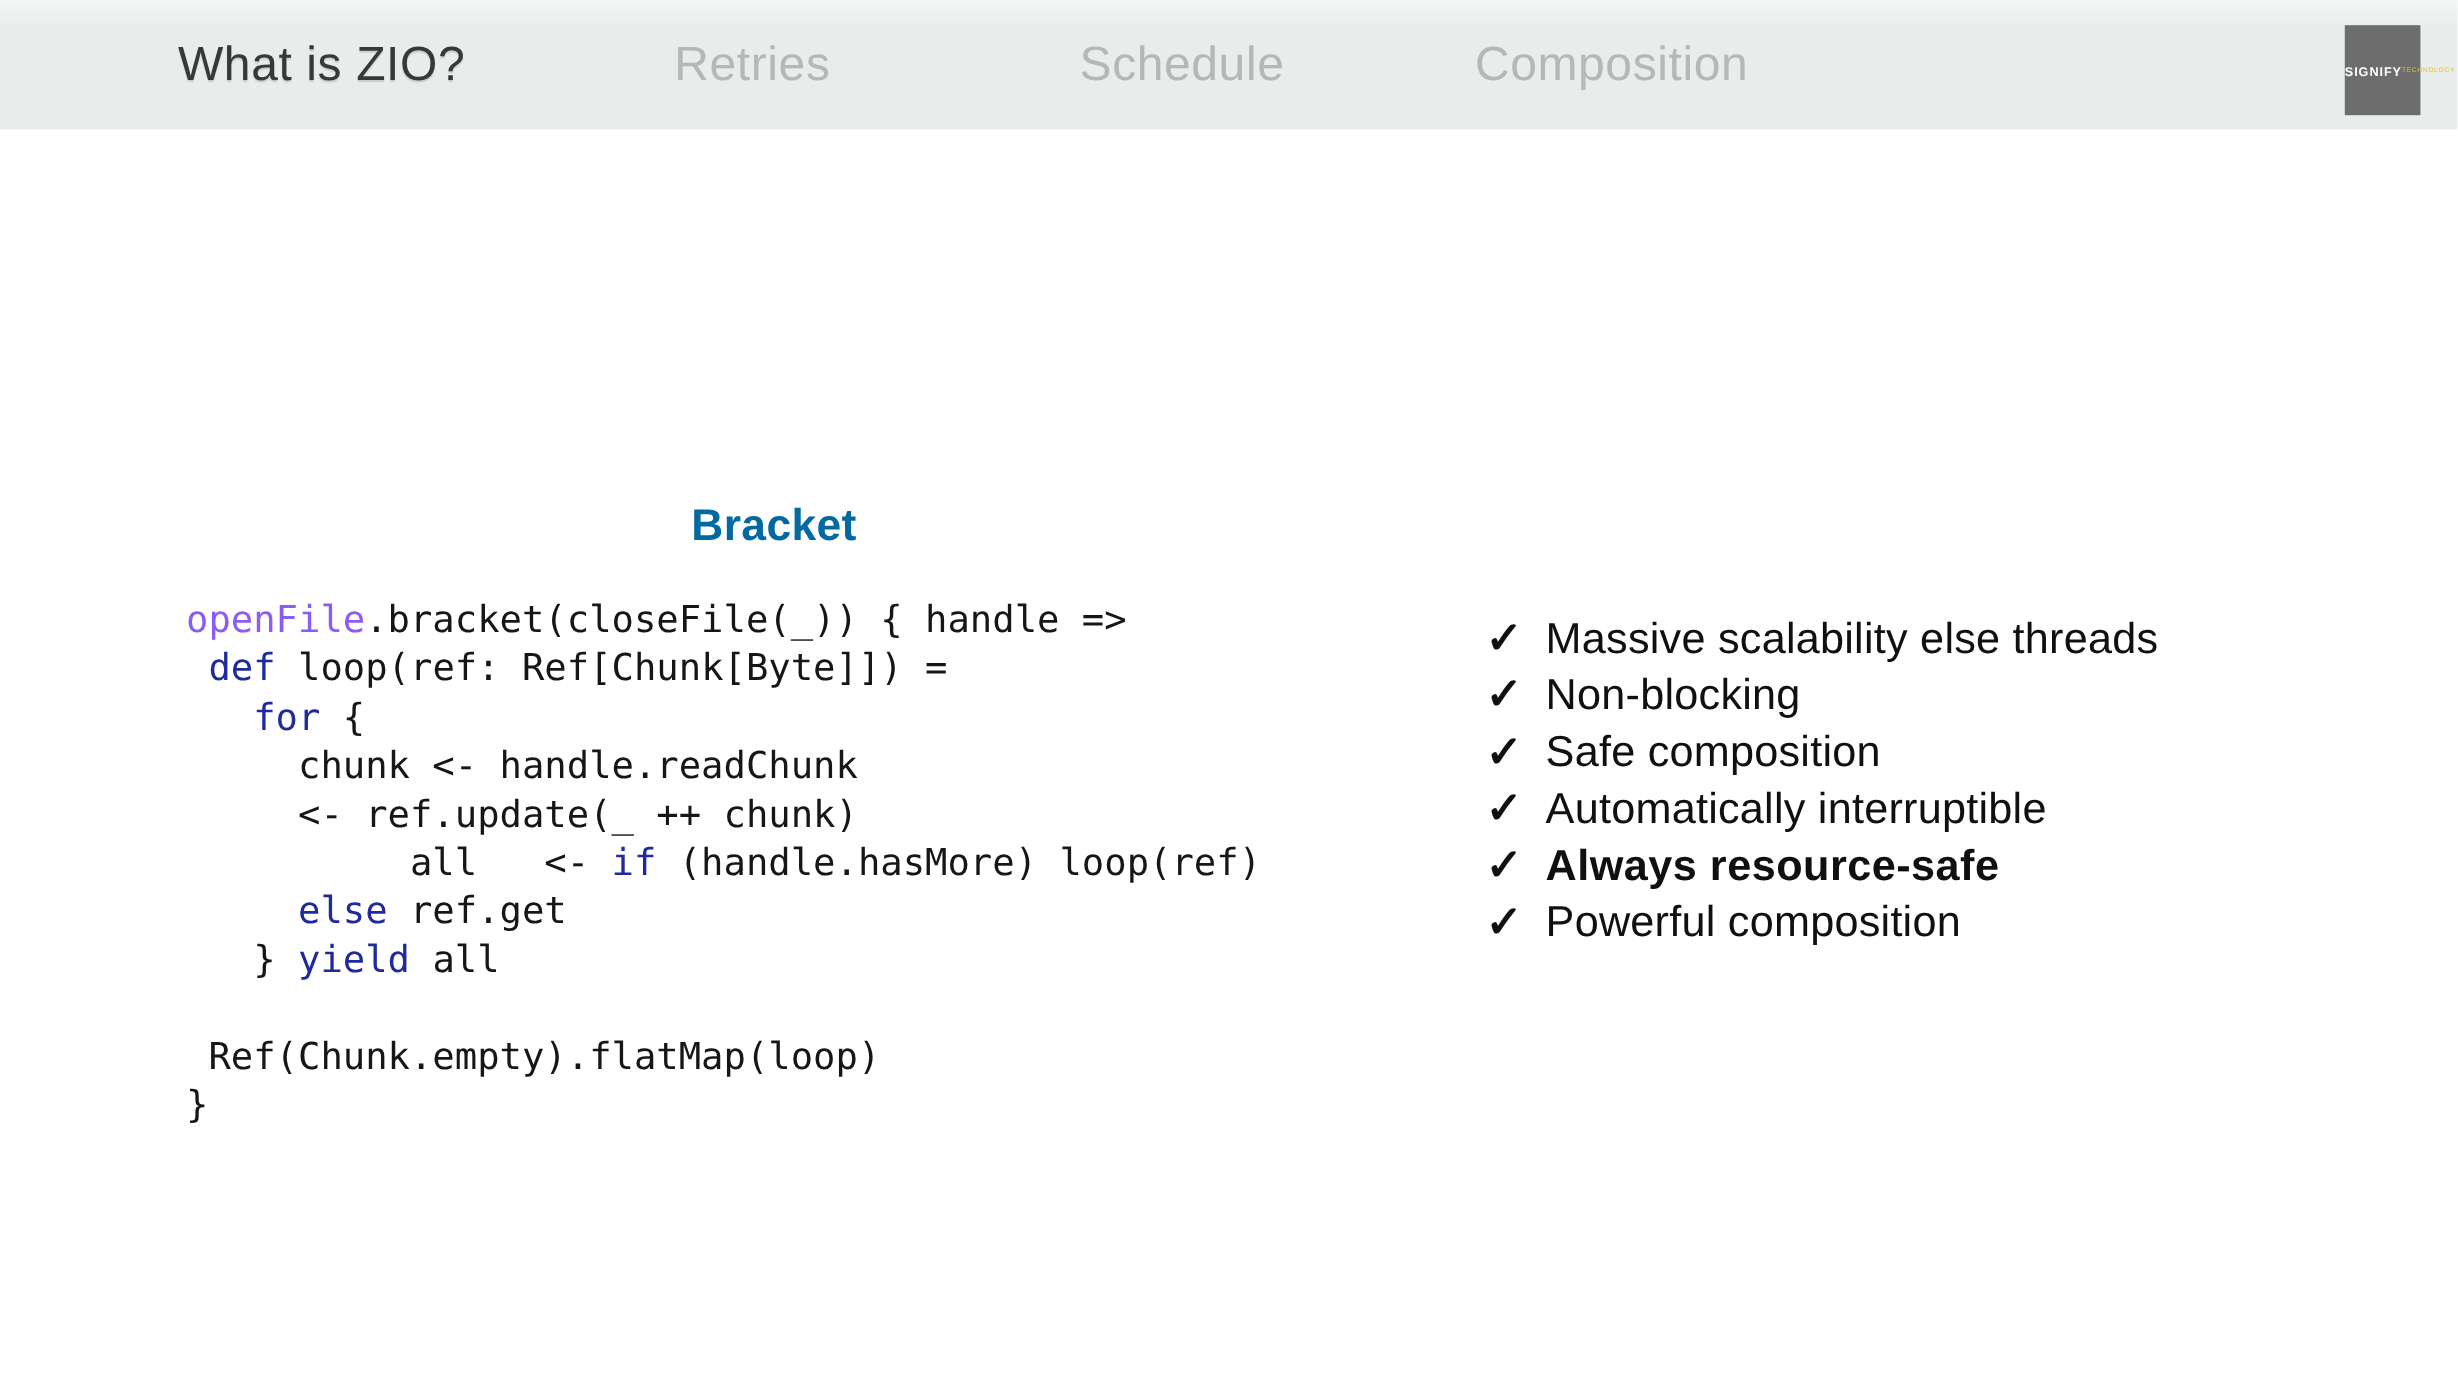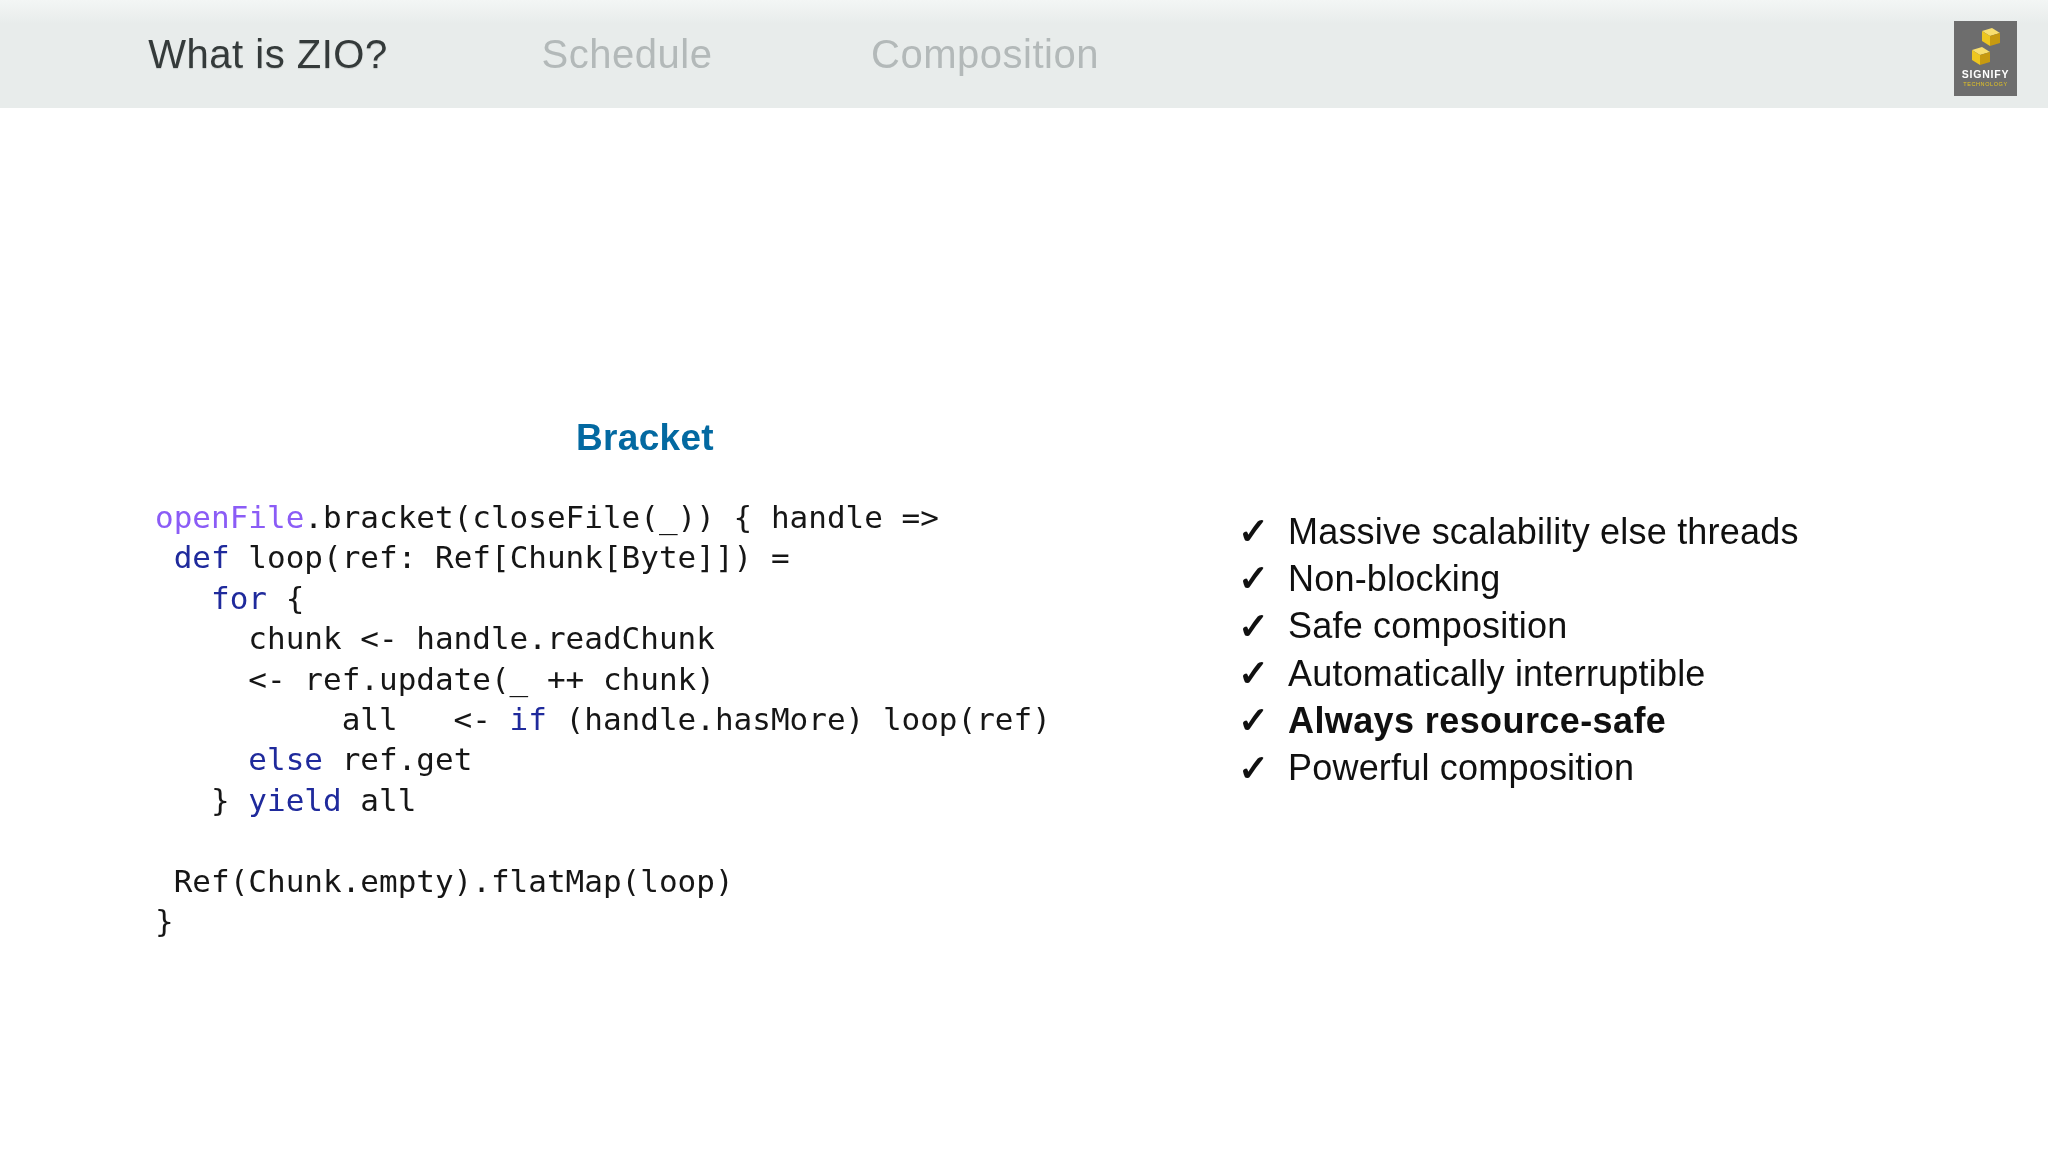--- a/index.html
+++ b/index.html
@@ -48,21 +48,21 @@
   .tab:nth-of-type(4) { left: 1343px; }
   .tab:nth-of-type(5) { left: 1701px; margin-top: 44px; }
 
   
   .logo {
     position: absolute;
     left: 1954px; top: 21px;
     width: 63px; height: 75px;
     background: #6d6d6d;
     display: flex;
-    flex-direction: column;
+    flex-direction: row;
     align-items: center;
     justify-content: flex-start;
   }
   .logo svg { margin-top: 7px; }
   .logo .brand {
     color: #ffffff;
     font-weight: bold;
     font-size: 10.5px;
     letter-spacing: 0.8px;
     line-height: 12px;
@@ -123,20 +123,21 @@
   }
   .checklist li.bold .label { font-weight: bold; letter-spacing: 0.4px; }
 </style>
 </head>
 <body>
 
 <div class="canvas">
 
   <div class="header">
     <div class="tab active">What is ZIO?</div>
+    <div class="tab">Retries</div>
     <div class="tab">Schedule</div>
     <div class="tab">Composition</div>
 
     <div class="logo">
       <svg width="46" height="38" viewBox="0 0 46 38">
 
         <polygon points="19,3 29,0 37,5 27,8" fill="#f8df70"></polygon>
         <polygon points="19,3 27,8 27,18 19,13" fill="#eec61f"></polygon>
         <polygon points="37,5 27,8 27,18 37,15" fill="#c79a10"></polygon>
 

